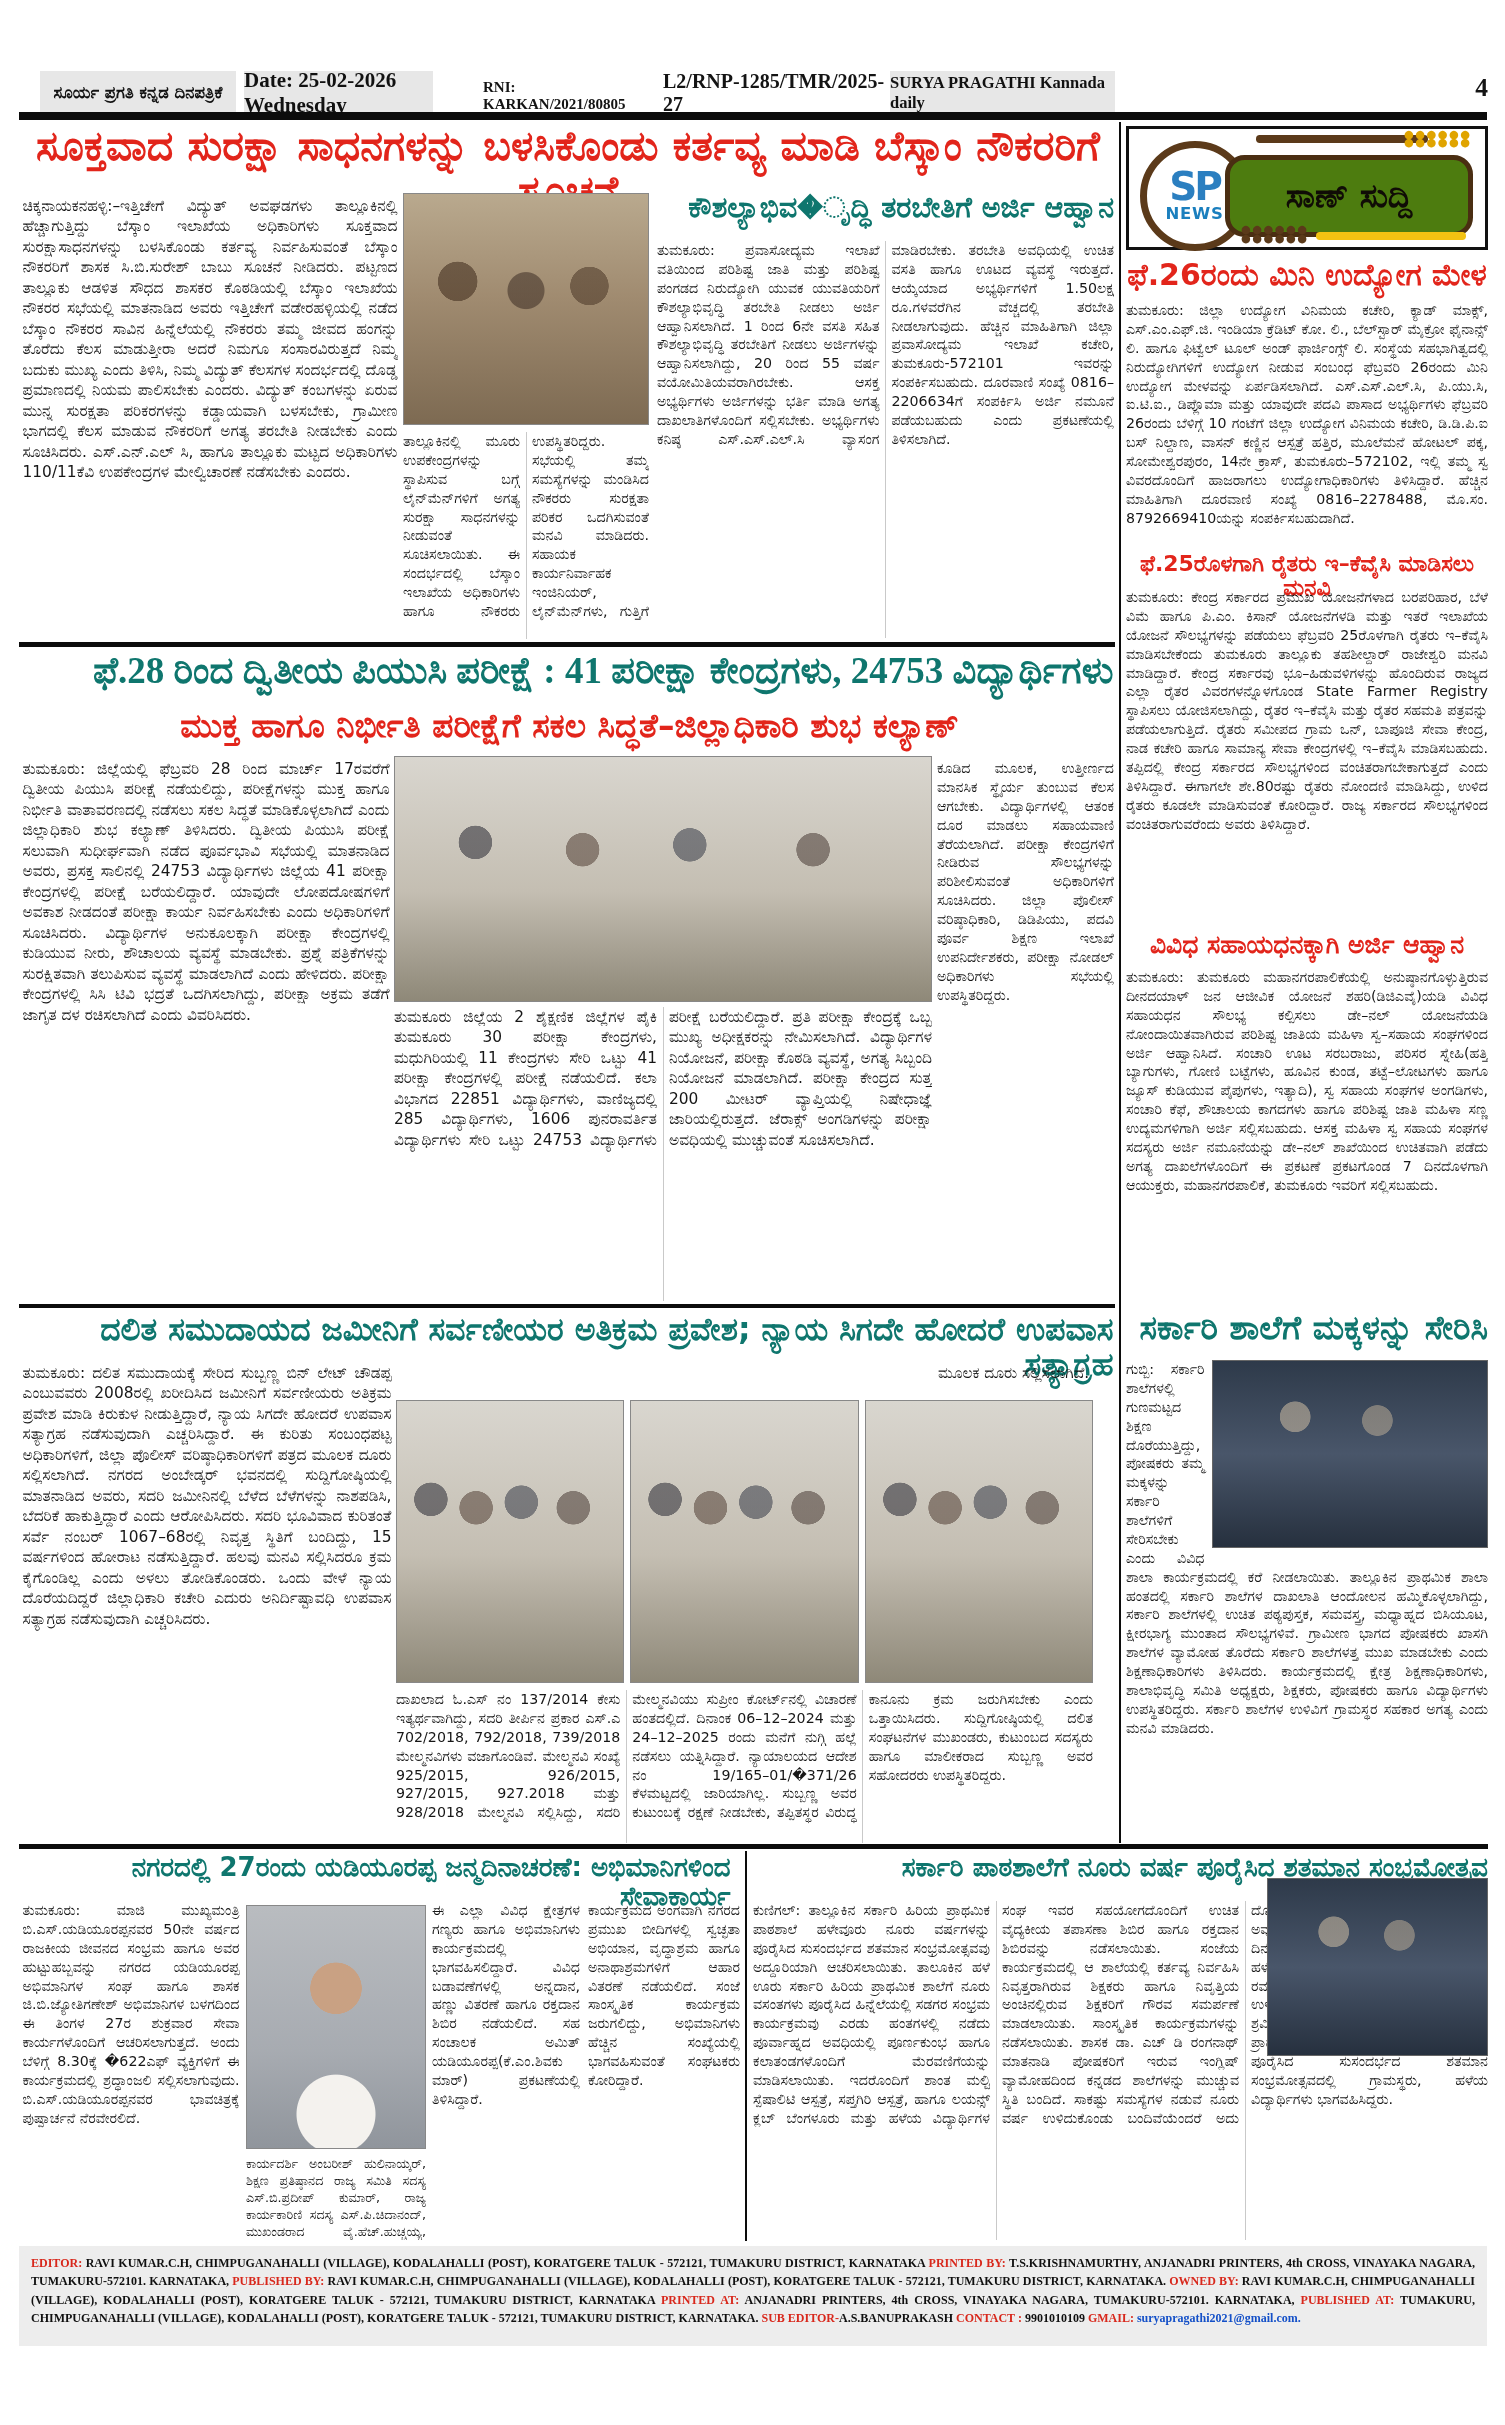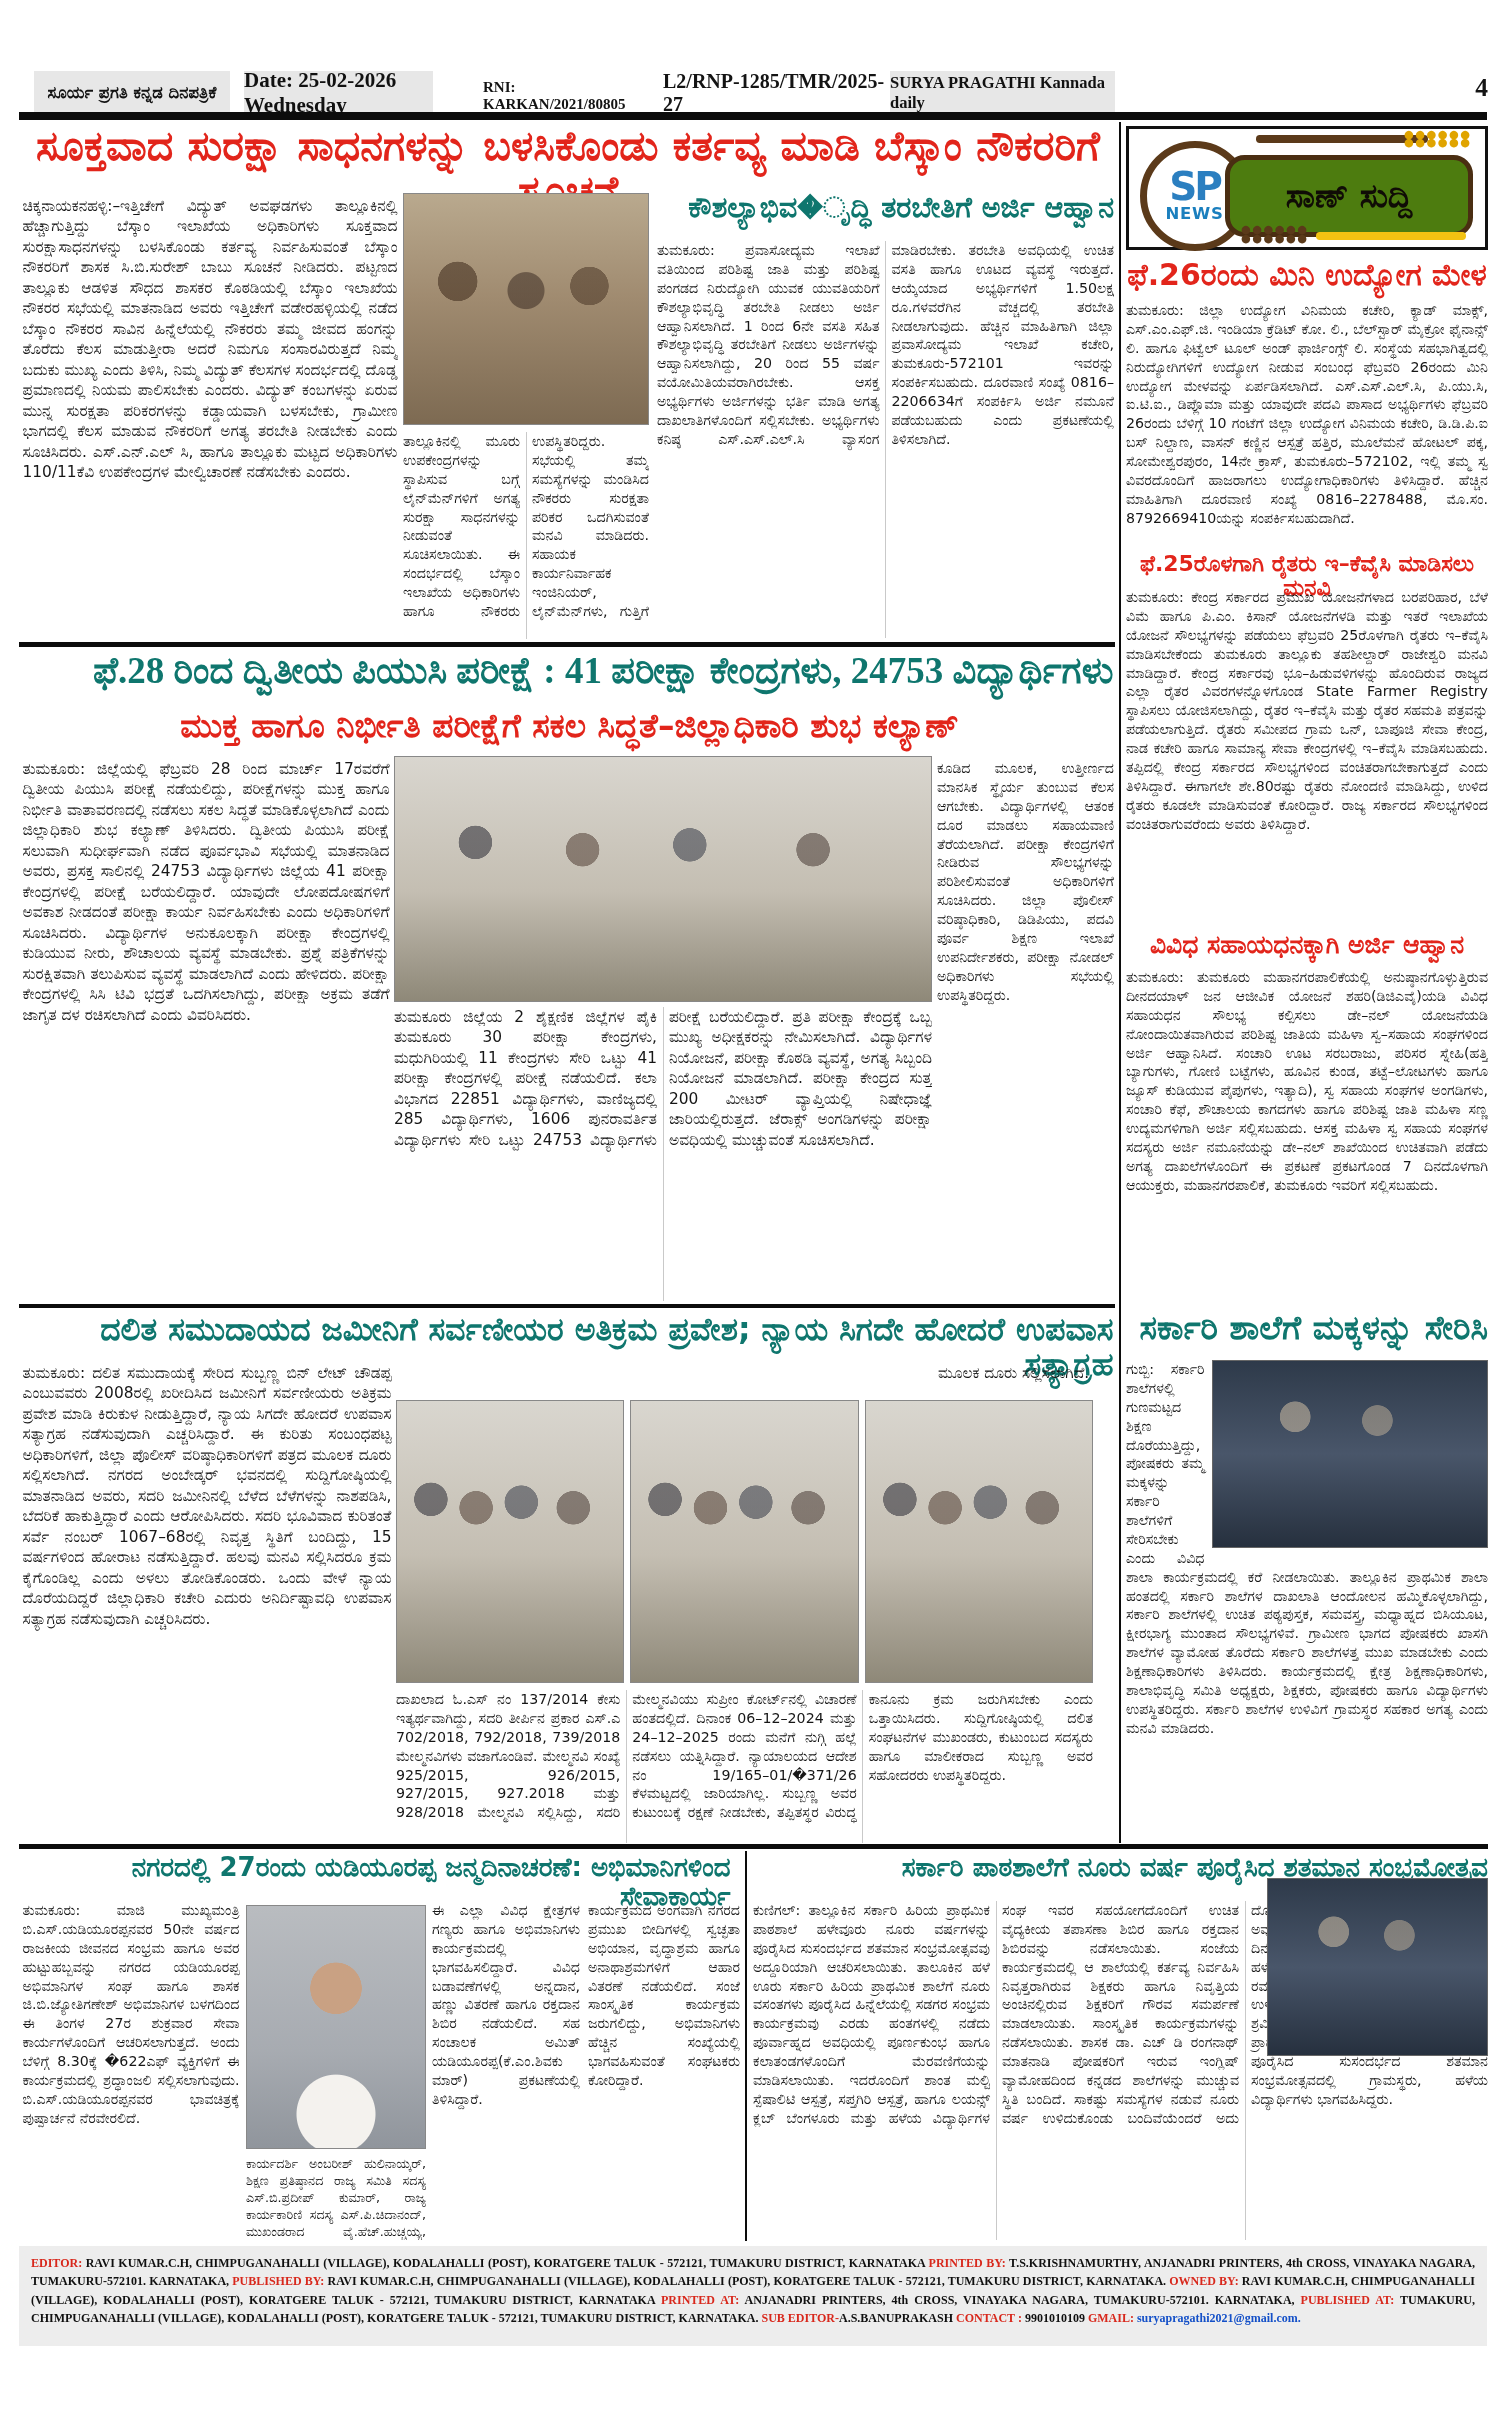--- a/index.html
+++ b/index.html
@@ -54,21 +54,21 @@
   .logo-pill{position:absolute;left:96px;top:25.5px;right:12px;height:72px;background:#4d7c0f;
       border:5.2px solid #4a2e12;border-radius:19.5px;display:flex;align-items:center;
       justify-content:center;font-size:33px;font-weight:bold;color:#100c06;}
   .dots{position:absolute;font-size:11.2px;letter-spacing:1.5px;line-height:.8;}
 </style>
 </head>
 <body>
 
 <div id="page">
 
-  <div class="abs chip" style="left:34px;top:71px;width:196px;height:42px;font-size:16.5px;">ಸೂರ್ಯ ಪ್ರಗತಿ ಕನ್ನಡ ದಿನಪತ್ರಿಕೆ</div>
+  <div class="abs chip" style="left:40px;top:71px;width:196px;height:42px;font-size:16.5px;">ಸೂರ್ಯ ಪ್ರಗತಿ ಕನ್ನಡ ದಿನಪತ್ರಿಕೆ</div>
   <div class="abs chip serif" style="left:244px;top:71px;width:189px;height:43px;font-size:21px;">Date: 25-02-2026  Wednesday</div>
   <div class="abs serif" style="left:483px;top:81px;width:176px;height:30px;font-weight:bold;font-size:15px;display:flex;align-items:center;">RNI: KARKAN/2021/80805</div>
   <div class="abs serif" style="left:663px;top:75px;width:225px;height:36px;font-weight:bold;font-size:20px;display:flex;align-items:center;">L2/RNP-1285/TMR/2025-27</div>
   <div class="abs chip serif" style="left:890px;top:71px;width:225px;height:43px;font-size:16.5px;">SURYA PRAGATHI Kannada daily</div>
   <div class="abs serif" style="left:1458px;top:73px;width:30px;height:37px;font-size:25.5px;font-weight:bold;text-align:right;">4</div>
   <div class="abs rule" style="left:19px;top:112px;width:1468px;height:7.5px;"></div>
 
   <div class="abs rule" style="left:1119px;top:122px;width:2.2px;height:1721px;"></div>
 
   <div class="abs" style="left:1126px;top:126px;width:362px;height:124px;border:3px solid #111;background:#fff;">

